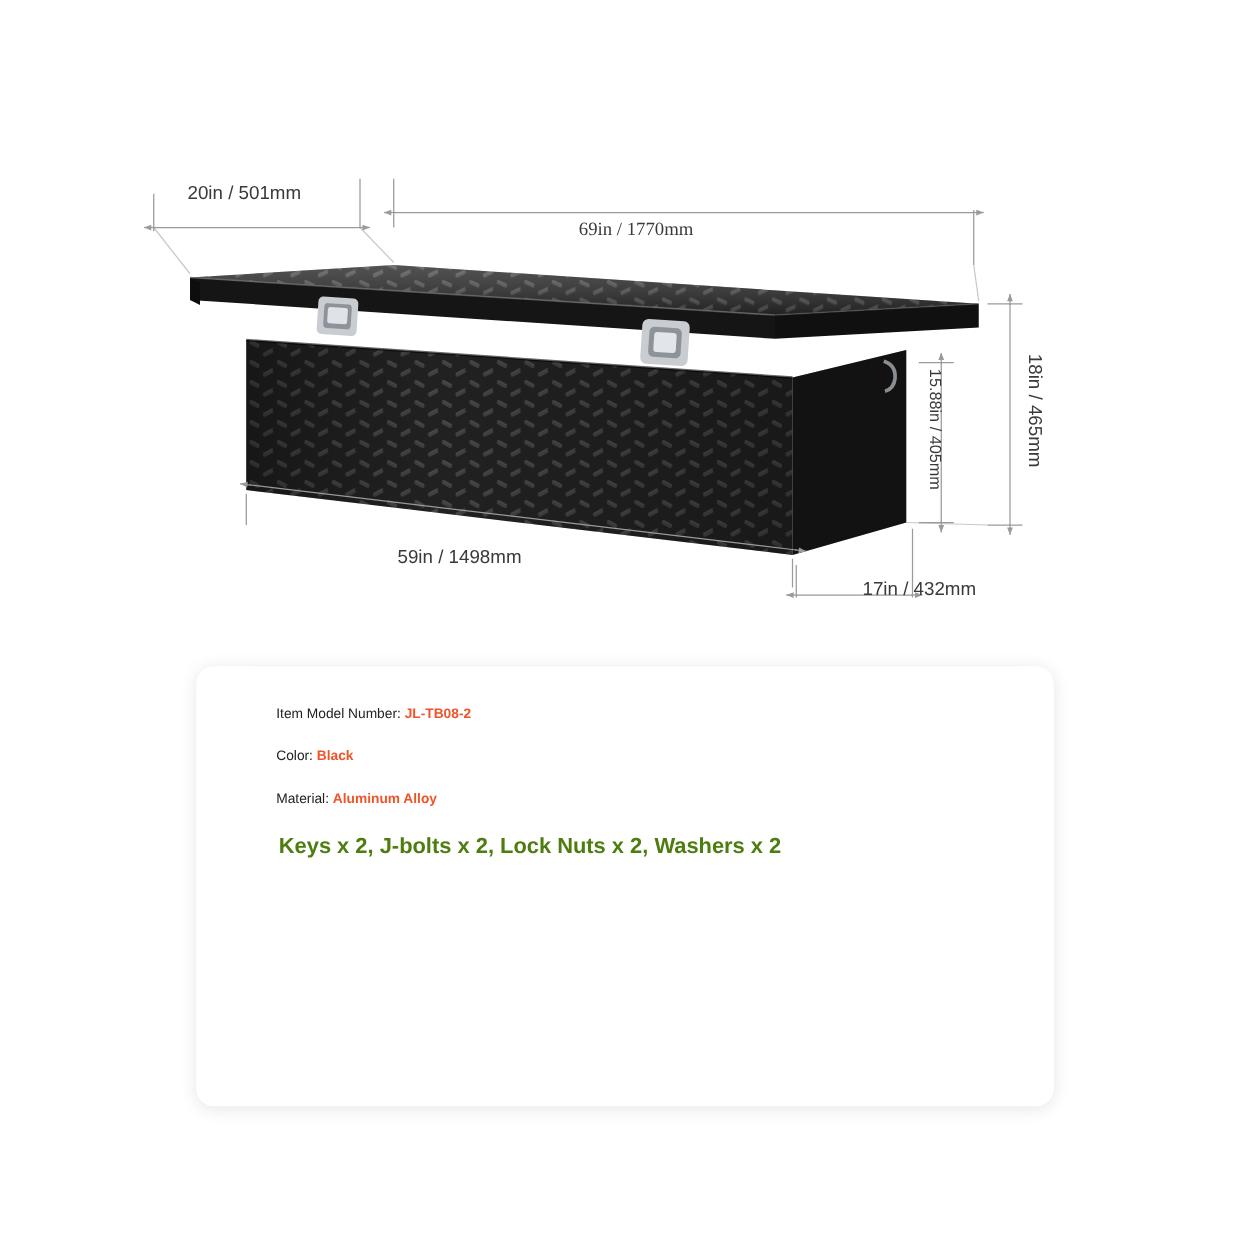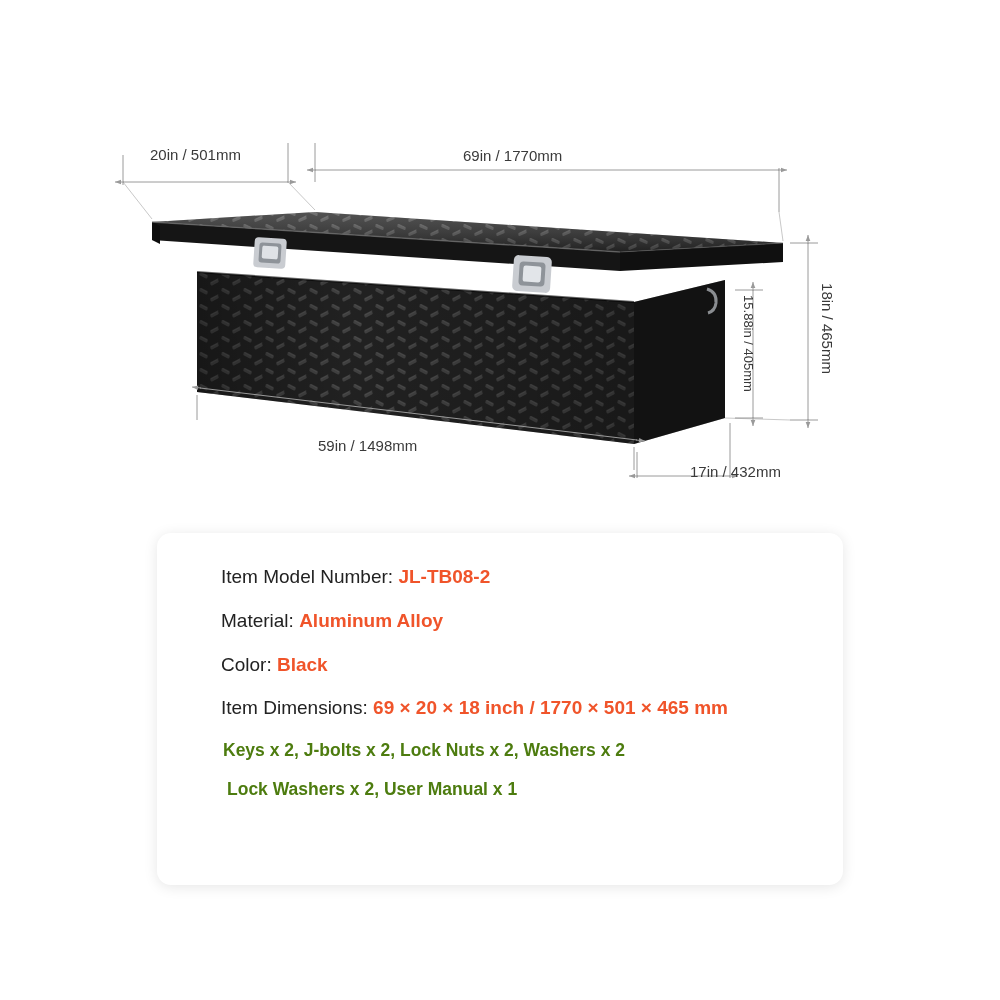--- a/index.html
+++ b/index.html
@@ -54,21 +54,21 @@
     border-radius: 14px;
     box-shadow: 0 2px 14px rgba(0,0,0,0.10);
   }
   .spec-list {
     position: absolute;
     left: 64px;
     top: 32px;
     right: 20px;
   }
   .spec-row {
-    font-size: 19px;
+    font-size: 11px;
     color: #222222;
     margin-bottom: 20px;
     line-height: 1.25;
     white-space: nowrap;
   }
   .spec-key {
     color: #222222;
   }
   .spec-val {
     color: #f0542a;
@@ -196,51 +196,46 @@
         <line x1="634" y1="447" x2="634" y2="470"></line>
         <line x1="200" y1="388" x2="637" y2="440" marker-start="url(#arrL)" marker-end="url(#arrR)"></line>
 
         <line x1="637" y1="452" x2="637" y2="478"></line>
         <line x1="730" y1="423" x2="730" y2="478"></line>
         <line x1="637" y1="476" x2="730" y2="476" marker-start="url(#arrL)" marker-end="url(#arrR)"></line>
       </g>
     </svg>
 
     <div class="dimlabel" style="left:150px; top:146px;">20in / 501mm</div>
-    <div class="dimlabel" style="left:463px; top:147px;">69in / 1770mm</div>
+    <div class="dimlabel" style="left:463px; top:176px;font-family:Liberation Serif, serif;">69in / 1770mm</div>
     <div class="dimlabel vert" style="left:782px; top:320px; transform: rotate(90deg);">18in / 465mm</div>
     <div class="dimlabel vert" style="left:700px; top:336px; transform: rotate(90deg); font-size:13px;">15.88in / 405mm</div>
     <div class="dimlabel" style="left:306px; top:437px;margin-left:12px;">59in / 1498mm</div>
     <div class="dimlabel" style="left:690px; top:463px;">17in / 432mm</div>
   </div>
 
   <div id="spec-card">
     <div class="spec-list">
 
       <div class="spec-row">
         <span class="spec-key">Item Model Number:</span>
         <span class="spec-val">JL-TB08-2</span>
       </div>
 
       <div class="spec-row">
+        <span class="spec-key">Color:</span>
+        <span class="spec-val">Black</span>
+      </div>
+
+      <div class="spec-row">
         <span class="spec-key">Material:</span>
         <span class="spec-val">Aluminum Alloy</span>
       </div>
 
-      <div class="spec-row">
-        <span class="spec-key">Color:</span>
-        <span class="spec-val">Black</span>
-      </div>
-
-      <div class="spec-row">
-        <span class="spec-key">Item Dimensions:</span>
-        <span class="spec-val">69 × 20 × 18 inch / 1770 × 501 × 465 mm</span>
-      </div>
 
 
 
       <div class="acc-line">Keys x 2, J-bolts x 2, Lock Nuts x 2, Washers x 2</div>
-      <div class="acc-line second"> Lock Washers x 2, User Manual x 1</div>
 
     </div>
   </div>
 
 </div>
 
 </body></html>

